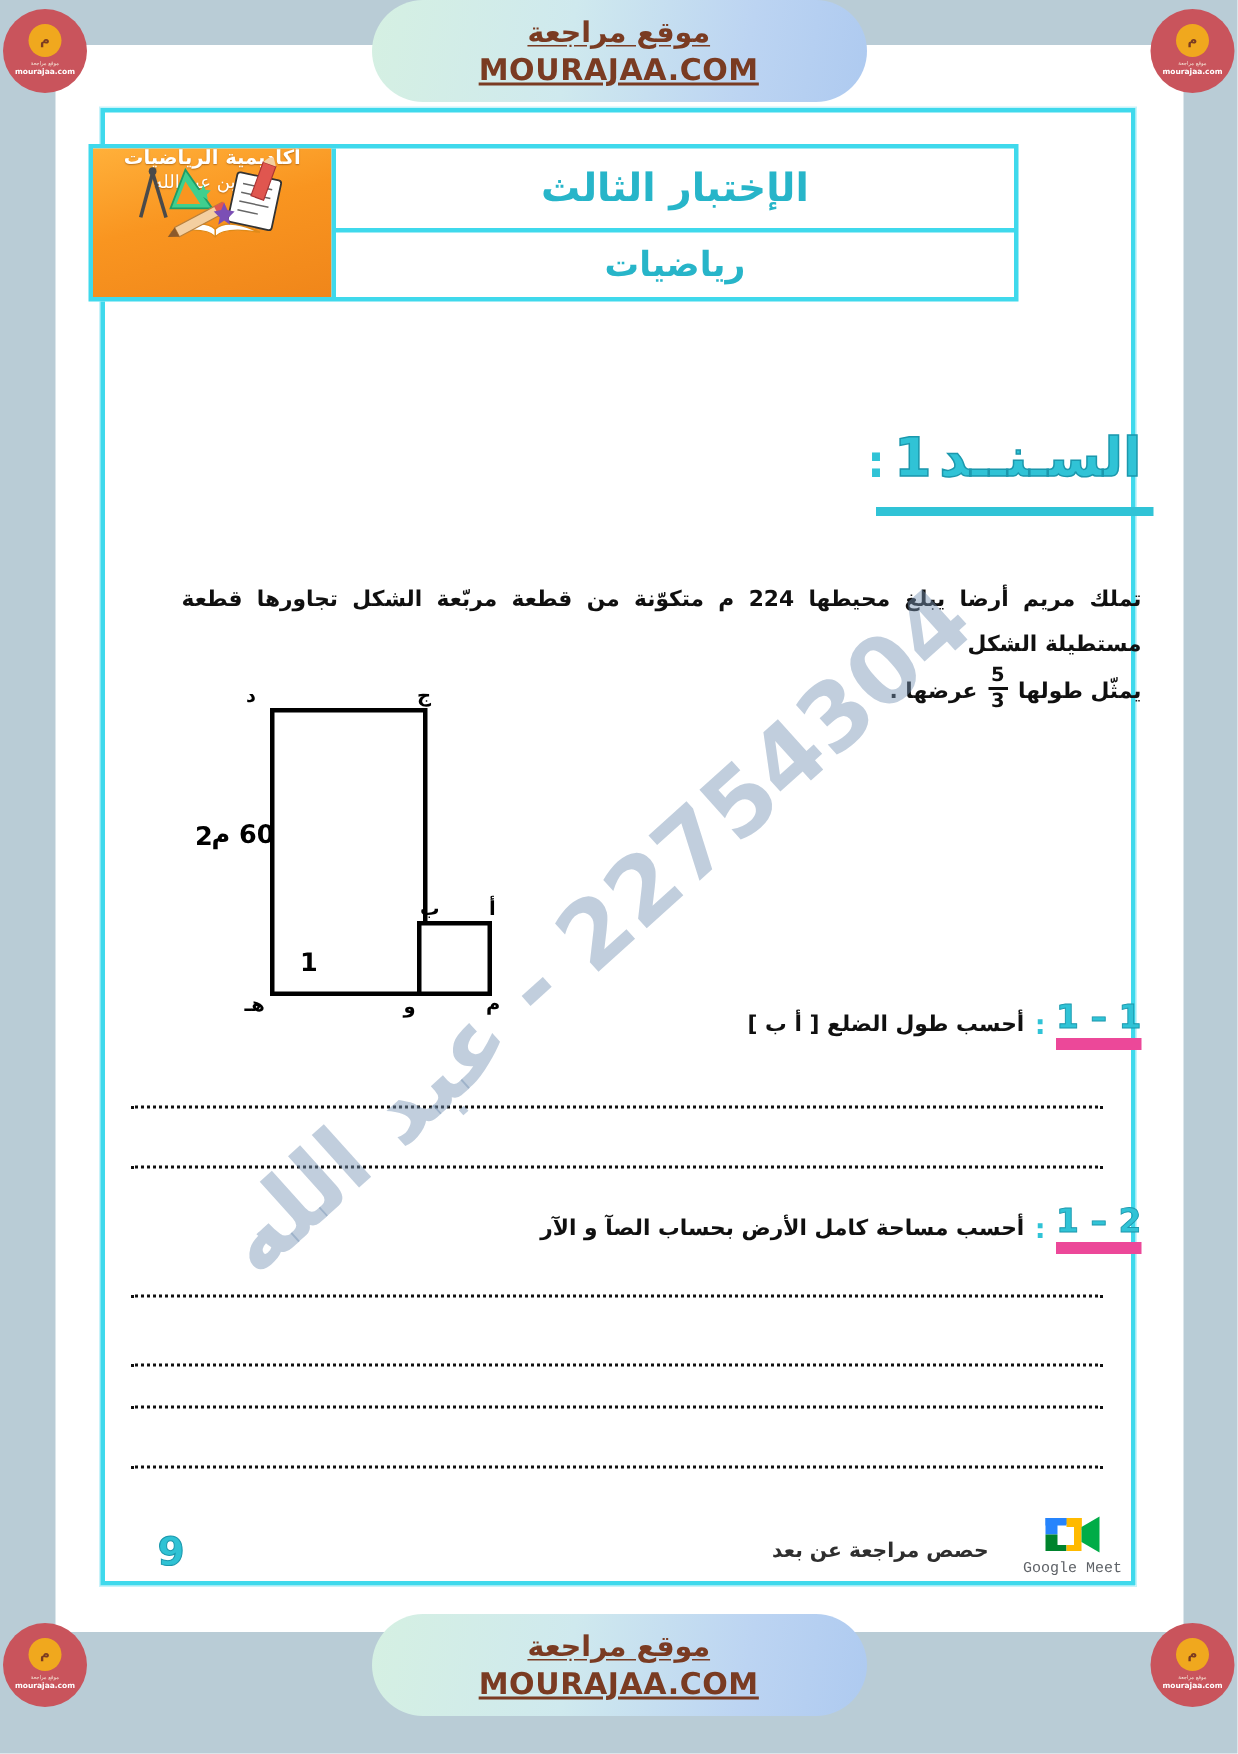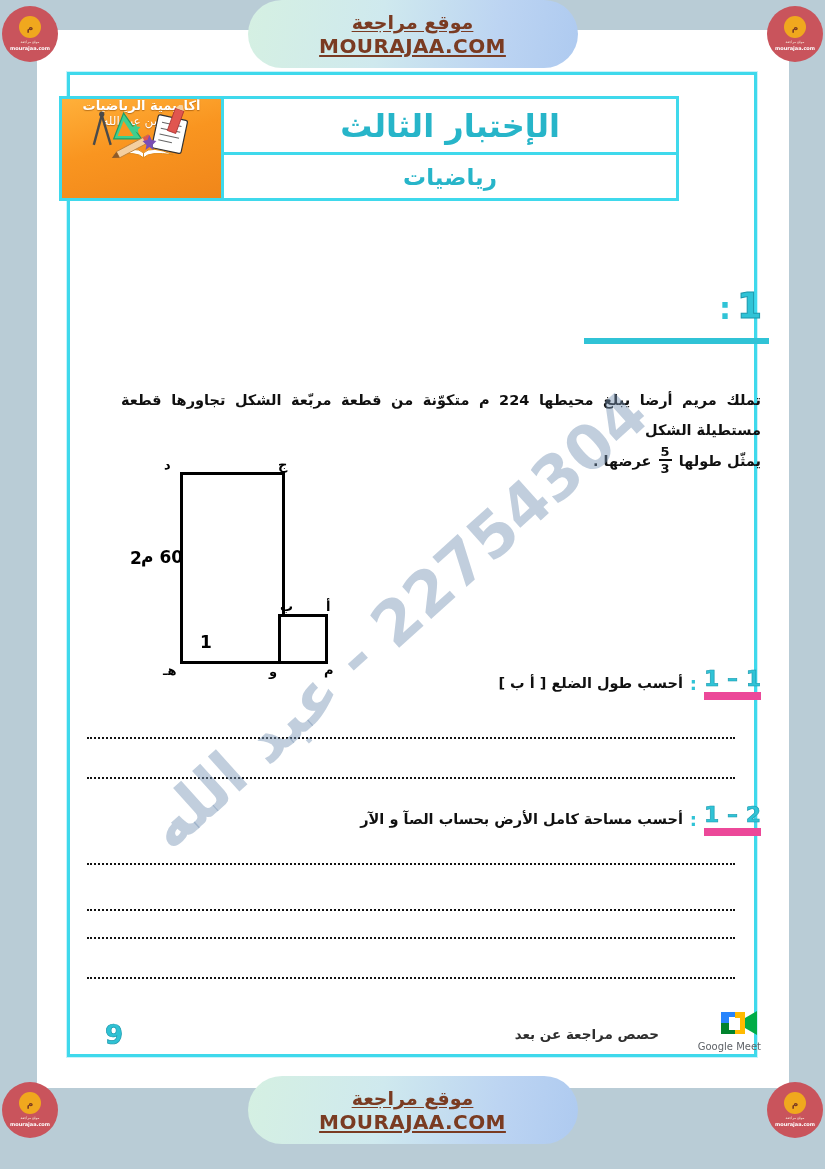--- a/index.html
+++ b/index.html
@@ -126,21 +126,21 @@
     flex-direction: column;
   }
   .head-title-cell {
     height: 56px;
     border-bottom: 3px solid #3fd9ec;
     display: flex;
     align-items: center;
     justify-content: center;
   }
   .head-title-cell span {
-    font-size: 32px;
+    font-size: 26px;
     font-weight: bold;
     color: #27b5c9;
     letter-spacing: 1px;
   }
   .head-sub-row { flex: 1; display: flex; flex-direction: row; }
   .head-sub-cell {
     flex: 1;
     display: flex;
     align-items: center;
     justify-content: center;
@@ -335,22 +335,23 @@
     color: #2f2f2f;
     direction: rtl;
   }
   .meet {
     position: absolute;
     right: 28px;
     top: 976px;
     width: 92px;
     display: flex;
     flex-direction: column;
-    align-items: flex-start;
+    align-items: center;
     gap: 1px;
+    font-family: Liberation Mono, monospace;
   }
   .meet-label { font-size: 10px; color: #5f6368; direction: ltr; }
 
   
   .watermark {
     position: absolute;
     left: 50px;
     top: 330px;
     width: 620px;
     height: 520px;
@@ -443,20 +444,21 @@
 
         <path d="M88 30 l2 5 l5 1 l-4 4 l1 5 l-4 -3 l-4 3 l1 -5 l-4 -4 l5 -1 z" fill="#7b4fb5"></path>
         <path d="M74 18 l1.4 3.4 l3.6 .6 l-2.6 2.6 l.6 3.6 l-3 -1.8 l-3 1.8 l.6 -3.6 l-2.6 -2.6 l3.6 -.6 z" fill="#3fcf8e"></path>
       </svg>
       <div class="logo-name">أكاديمية الرياضيات</div>
       <div class="logo-author">آمنة بن عبد الله</div>
     </div>
   </div>
 
   <div class="sanad">
+    <span class="sanad-word">السـنــد</span>
     <span class="sanad-word">1</span>
     <span class="sanad-colon">:</span>
   </div>
   <div class="sanad-rule"></div>
 
   <div class="problem">
     <span>تملك مريم أرضا يبلغ محيطها 224 م متكوّنة من قطعة مربّعة الشكل تجاورها قطعة مستطيلة الشكل</span>
     <br>
     <span>يمثّل طولها</span>
     <span class="frac">

